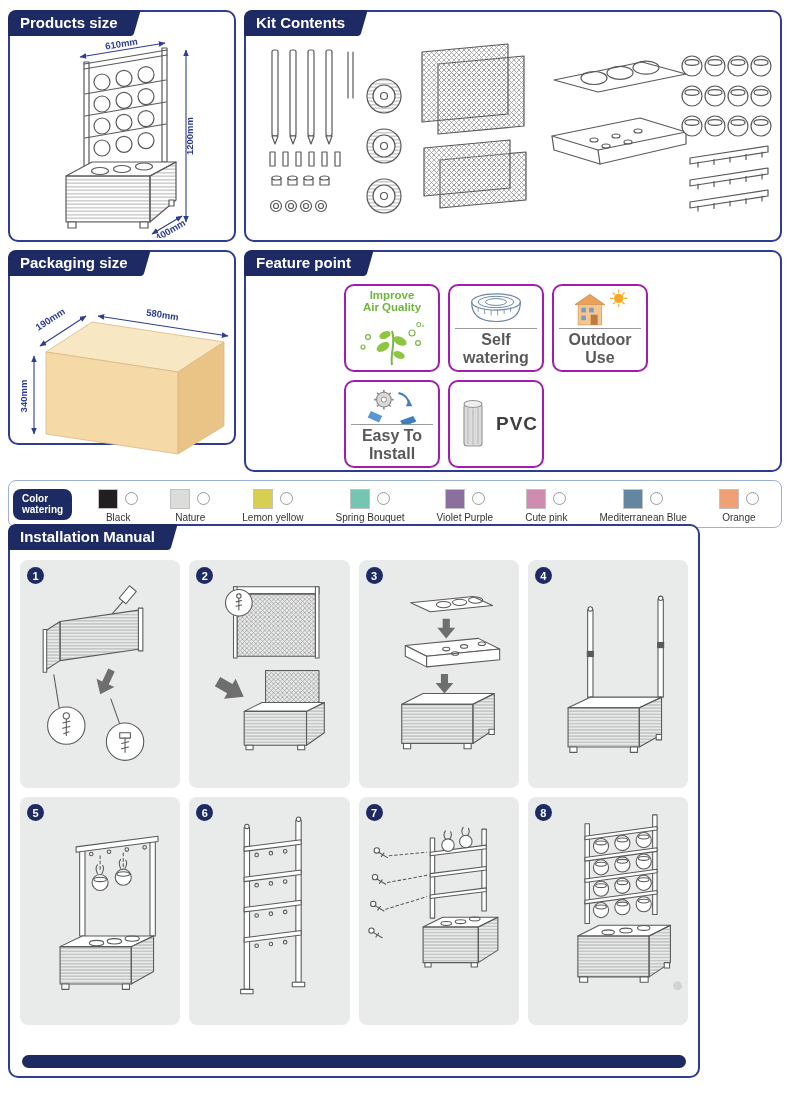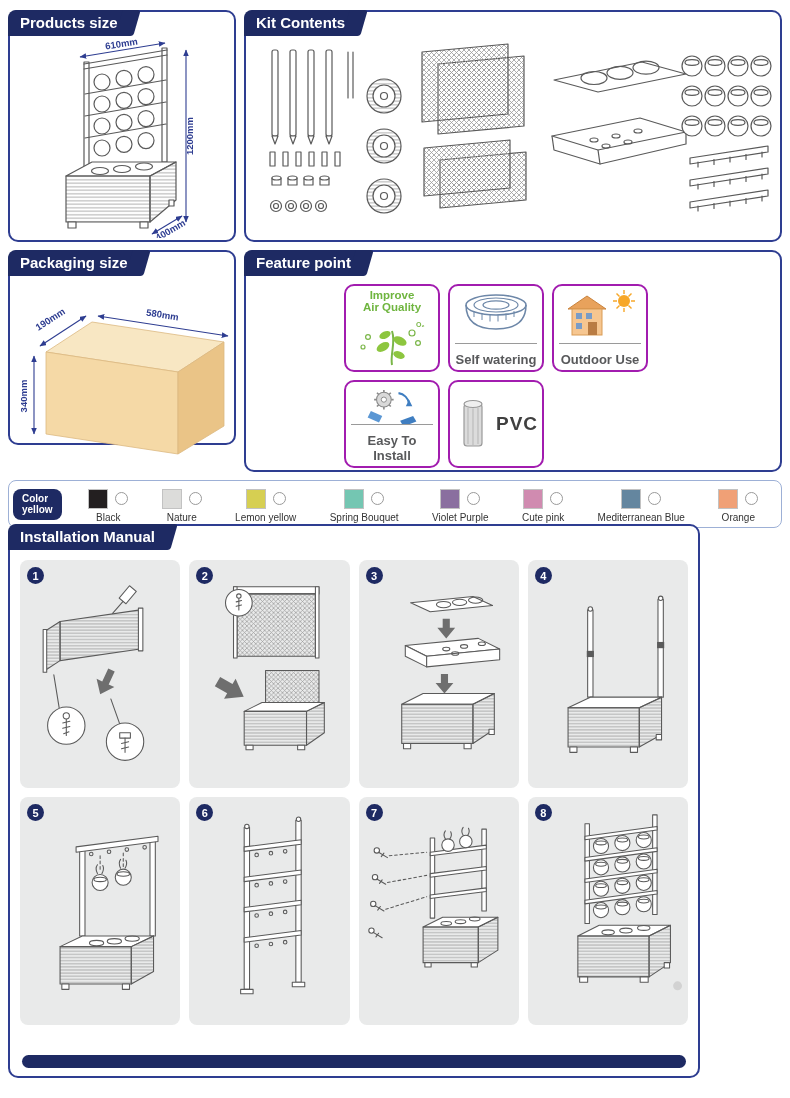--- a/index.html
+++ b/index.html
@@ -12,21 +12,21 @@
   .sk{stroke:#5a5a5a;stroke-width:1.2;fill:none;stroke-linecap:round;stroke-linejoin:round;}
   .skf{fill:#fff;stroke:#5a5a5a;stroke-width:1.2;stroke-linejoin:round;}
   .hat{fill:url(#hatchH);stroke:#5a5a5a;stroke-width:1.2;stroke-linejoin:round;}
   .msh{fill:url(#meshX);stroke:#5a5a5a;stroke-width:1.2;stroke-linejoin:round;}
   .fat{fill:#6e6e6e;stroke:none;}
   .dim{stroke:#2e3d91;stroke-width:1.1;fill:none;}
   .dimt{fill:#2e3d91;font-size:9.5px;font-weight:bold;text-anchor:middle;}
   
   .tiles{position:absolute;left:98px;top:32px;display:grid;grid-template-columns:repeat(3,96px);gap:8px;}
   .tile{width:96px;height:88px;border:2px solid #a21caf;border-radius:10px;box-sizing:border-box;background:#fff;display:flex;flex-direction:column;align-items:center;justify-content:space-between;overflow:hidden;padding:3px 2px;}
-  .tile-label{width:94%;text-align:center;font-weight:bold;font-size:13px;color:#58595b;border-top:1.5px solid #9a9a9a;padding-top:8px;}
+  .tile-label{width:94%;text-align:center;font-weight:bold;font-size:16px;color:#58595b;border-top:1.5px solid #9a9a9a;padding-top:2px;}
   .tile-label--top{border-top:none;border-bottom:1.5px solid #9a9a9a;padding-bottom:2px;}
   .air-label{text-align:center;font-weight:bold;font-size:11.5px;line-height:1.05;color:#6fb53f;}
   .pvc-row{display:flex;align-items:center;gap:4px;margin:auto;}
   .pvc-text{font-size:19px;font-weight:bold;color:#404040;letter-spacing:1px;}
   
   .colorbar{position:absolute;left:8px;top:480px;width:774px;height:48px;border:1px solid #9db0d6;border-radius:8px;box-sizing:border-box;display:flex;align-items:center;background:#fff;}
   .color-tag{background:#1e2a63;color:#fff;font-weight:bold;font-size:10px;line-height:1.15;border-radius:8px;padding:4px 9px;margin-left:4px;display:flex;flex-direction:column;}
   .colors{flex:1;display:flex;justify-content:space-around;align-items:flex-start;padding:3px 6px 0 10px;}
   .color-item{display:flex;flex-direction:column;align-items:center;}
   .swatch-row{display:flex;align-items:center;gap:7px;}
@@ -350,21 +350,21 @@
           <span class="pvc-text">PVC</span>
         </div>
       </div>
 
     </div>
   </section>
 
   <section class="colorbar">
     <div class="color-tag">
       <span>Color</span>
-      <span>yellow</span>
+      <span>watering</span>
     </div>
     <div class="colors">
       <div class="color-item">
         <div class="swatch-row">
             <span class="swatch" style="background: rgb(35, 31, 32);"></span>
             <span class="radio"></span>
           </div>
         <div class="color-name">Black</div>
       </div>
       <div class="color-item">

